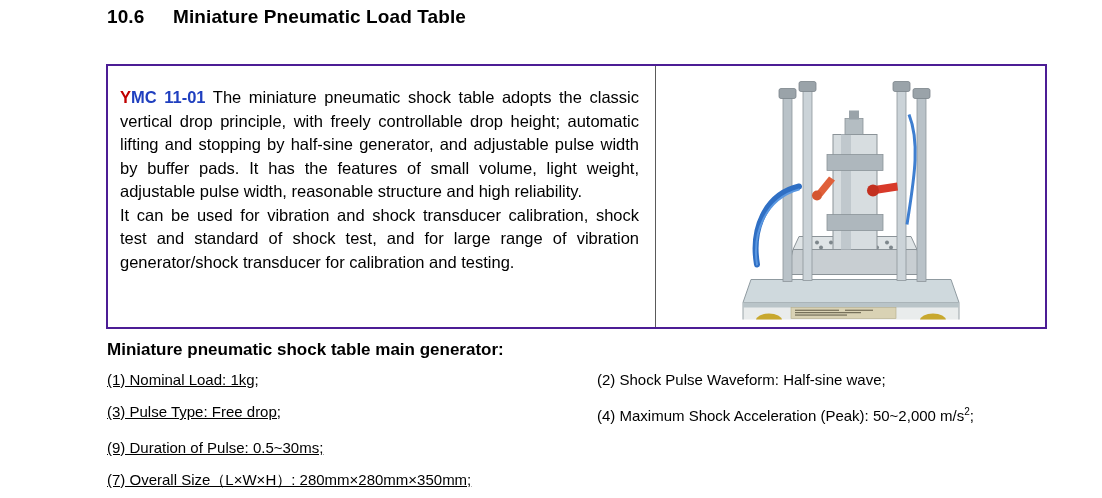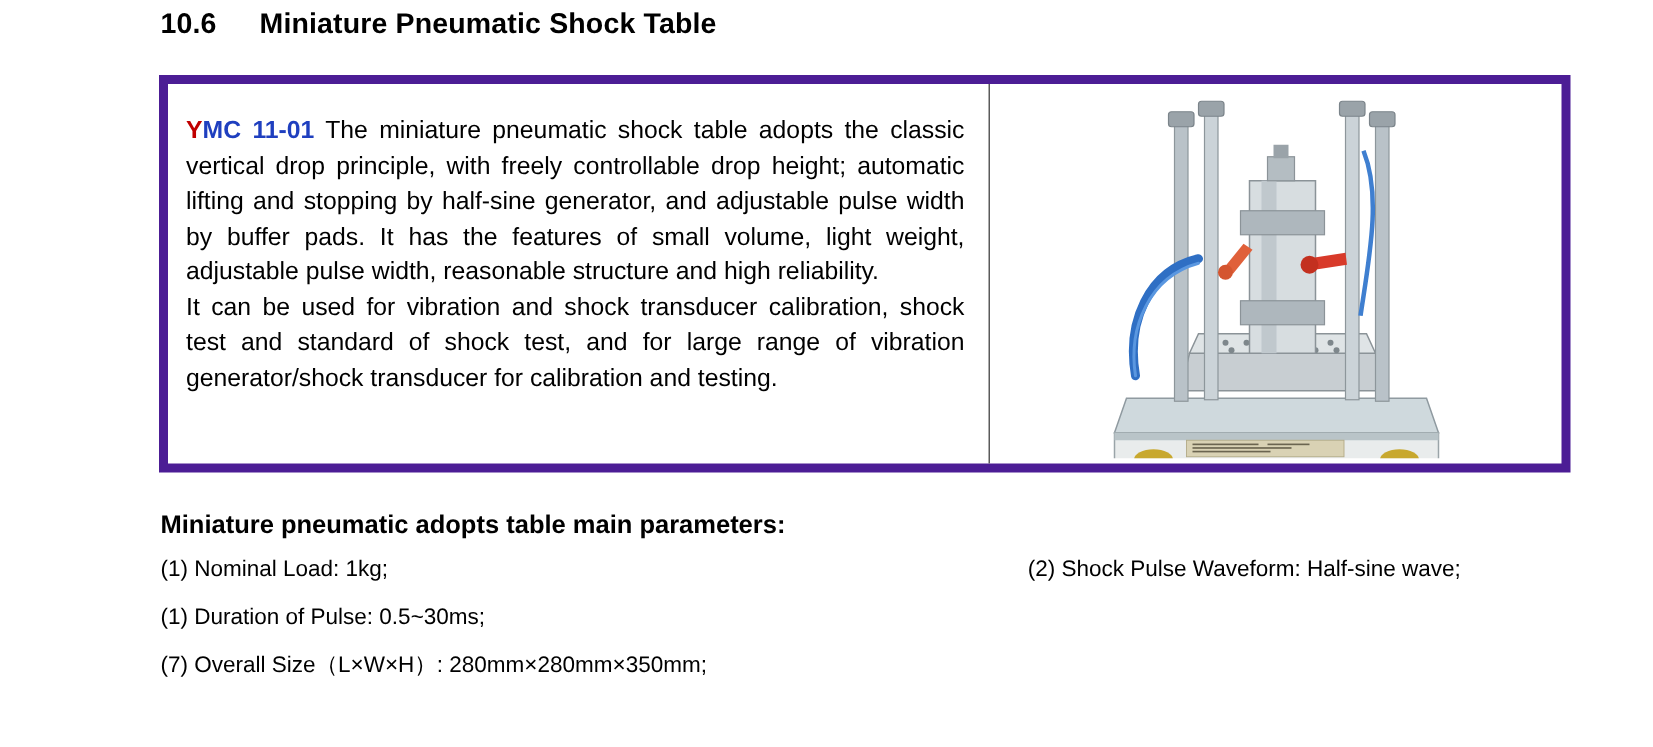--- a/index.html
+++ b/index.html
@@ -36,24 +36,24 @@
     width: 66px;
     flex: none;
   }
   .heading .title {
     white-space: nowrap;
   }
   
   .infobox {
     position: absolute;
     left: 74px;
-    top: 50px;
+    top: 64px;
     width: 941px;
     height: 265px;
-    border: 6px solid #4c1d95;
+    border: 2px solid #4c1d95;
     box-sizing: border-box;
     display: flex;
   }
   .textcol {
     width: 548px;
     box-sizing: border-box;
     border-right: 1px solid #5a5a5a;
     padding: 20px 16px 10px 12px;
   }
   .imgcol {
@@ -97,32 +97,32 @@
     width: 955px;
   }
   .prow {
     display: flex;
     margin-bottom: 12px;
   }
   .pcell {
     font-size: 15px;
     line-height: 20px;
   }
-  .pcell.left { width: 490px; flex: none; }
-  .pcell.right { flex: 1; text-align: center; }
+  .pcell.left { width: 490px; flex: none; text-decoration: underline; }
+  .pcell.right { flex: 1; }
   sup { font-size: 10px; vertical-align: super; }
 </style>
 </head>
 <body>
 
 <div class="page">
 
   <div class="heading">
     <span class="num">10.6</span>
-    <span class="title">Miniature Pneumatic Shock Table</span>
+    <span class="title">Miniature Pneumatic Load Table</span>
   </div>
 
   <div class="infobox">
 
     <div class="textcol">
       <p class="para"><span class="brandY">Y</span><span class="brandMC">MC</span> <span class="brandNum">11-01</span> <span>The miniature pneumatic shock table adopts the classic vertical drop principle, with freely controllable drop height; automatic lifting and stopping by half-sine generator, and adjustable pulse width by buffer pads. It has the features of small volume, light weight, adjustable pulse width, reasonable structure and high reliability.</span></p>
       <p class="para">It can be used for vibration and shock transducer calibration, shock test and standard of shock test, and for large range of vibration generator/shock transducer for calibration and testing.</p>
     </div>
 
     <div class="imgcol">
@@ -189,28 +189,32 @@
         <path d="M36 190 C31 158 45 124 78 115" fill="none" stroke="#5a97e0" stroke-width="2" stroke-linecap="round"></path>
 
         <path d="M188 40 C200 70 192 110 186 150" fill="none" stroke="#3f7fd0" stroke-width="3"></path>
 
         <rect x="124" y="44" width="18" height="16" fill="#b4bdc2" stroke="#8b9398" stroke-width="0.8"></rect>
         <rect x="128" y="36" width="10" height="9" fill="#9aa3a9"></rect>
       </svg>
     </div>
   </div>
 
-  <div class="params-title">Miniature pneumatic adopts table main parameters:</div>
+  <div class="params-title">Miniature pneumatic shock table main generator:</div>
 
   <div class="params">
     <div class="prow">
       <div class="pcell left">(1) Nominal Load: 1kg;</div>
       <div class="pcell right">(2) Shock Pulse Waveform: Half-sine wave;</div>
     </div>
     <div class="prow">
-      <div class="pcell left">(1) Duration of Pulse: 0.5~30ms;</div>
+      <div class="pcell left">(3) Pulse Type: Free drop;</div>
+      <div class="pcell right"><span>(4) Maximum Shock Acceleration (Peak): 50~2,000 m/s</span><sup>2</sup><span>;</span></div>
+    </div>
+    <div class="prow">
+      <div class="pcell left">(9) Duration of Pulse: 0.5~30ms;</div>
     </div>
     <div class="prow">
       <div class="pcell left">(7) Overall Size（L×W×H）: 280mm×280mm×350mm;</div>
     </div>
   </div>
 
 </div>
 
 </body></html>

